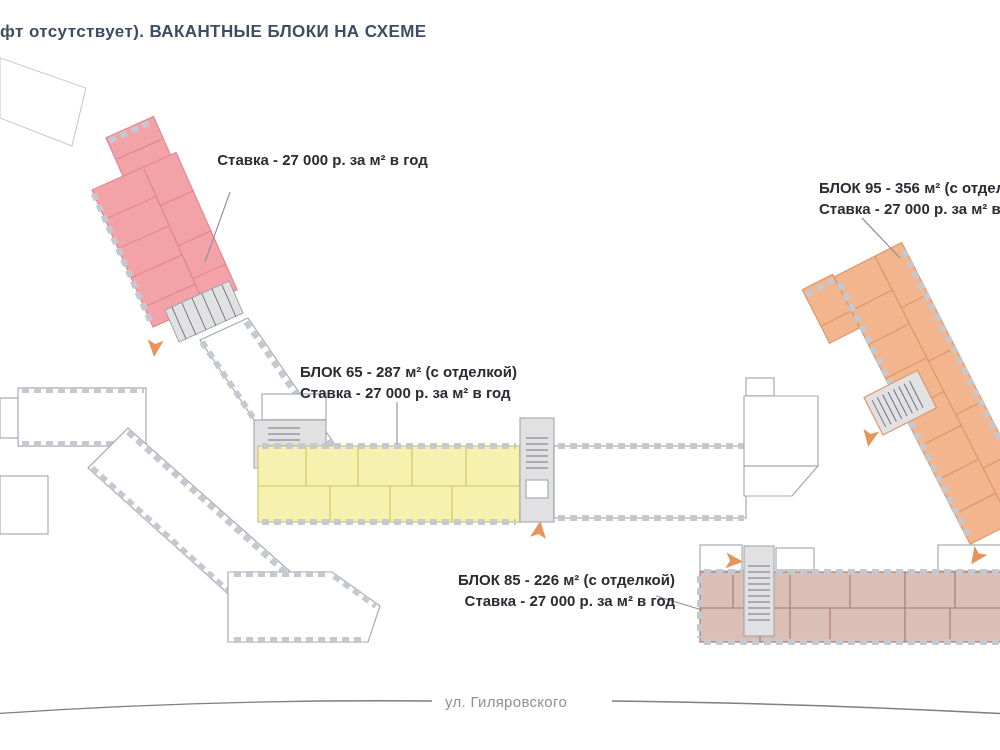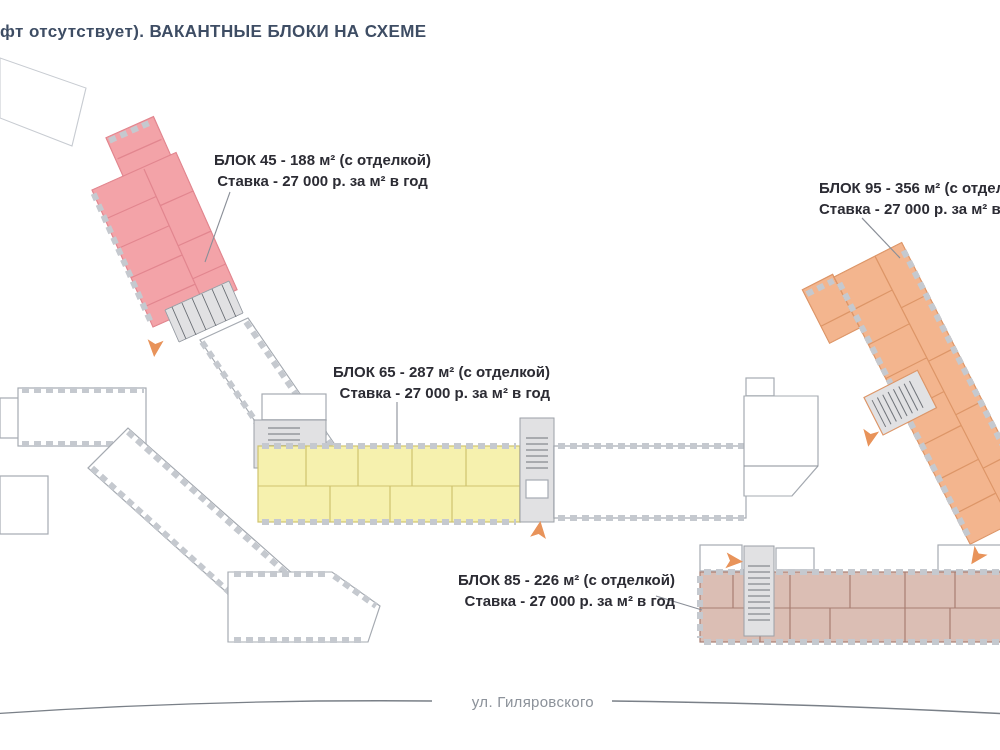--- a/index.html
+++ b/index.html
@@ -5,24 +5,24 @@
   html,body{margin:0;padding:0;background:#fff;}
   .stage{position:relative;width:1000px;height:750px;background:#fff;overflow:hidden;
          font-family:"Liberation Sans",sans-serif;}
   .title{position:absolute;left:0;top:22px;width:1000px;
          font-size:17px;font-weight:bold;letter-spacing:.4px;color:#3e4d64;white-space:nowrap;}
   .plan{position:absolute;left:0;top:0;}
   .blabel{position:absolute;font-size:15px;font-weight:bold;color:#2c2c34;
           line-height:21px;white-space:nowrap;}
   .blabel span{display:block;}
   .lb45{left:200px;top:149px;width:245px;text-align:center;}
-  .lb65{left:300px;top:361px;width:250px;text-align:right;}
+  .lb65{left:300px;top:361px;width:250px;text-align:left;}
   .lb95{left:819px;top:177px;width:320px;text-align:left;}
   .lb85{left:420px;top:569px;width:255px;text-align:right;}
-  .street-label{position:absolute;left:454px;top:693px;width:140px;text-align:right;
+  .street-label{position:absolute;left:436px;top:693px;width:140px;text-align:center;
           font-size:15px;color:#8d939b;letter-spacing:.3px;}
   
   .w{fill:#ffffff;stroke:#a6abb2;stroke-width:1.2;}
   .wf{fill:#ffffff;stroke:#c8ccd2;stroke-width:1.1;}
   .wt{stroke:#c5c9cf;stroke-width:6;fill:none;stroke-dasharray:7 5;}
   .g{fill:#e1e1e3;stroke:#9ba0a7;stroke-width:1;}
   .hl{stroke:#70747a;stroke-width:1;}
   .ld{stroke:#8a8f98;stroke-width:1.1;fill:none;}
   .street{stroke:#7a8088;stroke-width:1.4;fill:none;}
   .b45 rect{stroke:#e2868f;stroke-width:1.2;}
@@ -168,21 +168,20 @@
       <path class="arrow" transform="translate(977,556) rotate(215)" d="M0,-10 L8,7 L0,3 L-8,7 Z"></path>
     </g>
 
     <path class="street" d="M-10,714 Q210,699 432,701"></path>
     <path class="street" d="M612,701 Q800,703 1010,714"></path>
   </svg>
 
   <div class="title">фт отсутствует). ВАКАНТНЫЕ БЛОКИ НА СХЕМЕ</div>
 
   <div class="blabel lb45">
-    <span>БЛОК 45 - 188 м² (с отделкой)</span>
     <span>Ставка - 27 000 р. за м² в год</span>
   </div>
 
   <div class="blabel lb65">
     <span>БЛОК 65 - 287 м² (с отделкой)</span>
     <span>Ставка - 27 000 р. за м² в год</span>
   </div>
 
   <div class="blabel lb95">
     <span>БЛОК 95 - 356 м² (с отделкой)</span>

